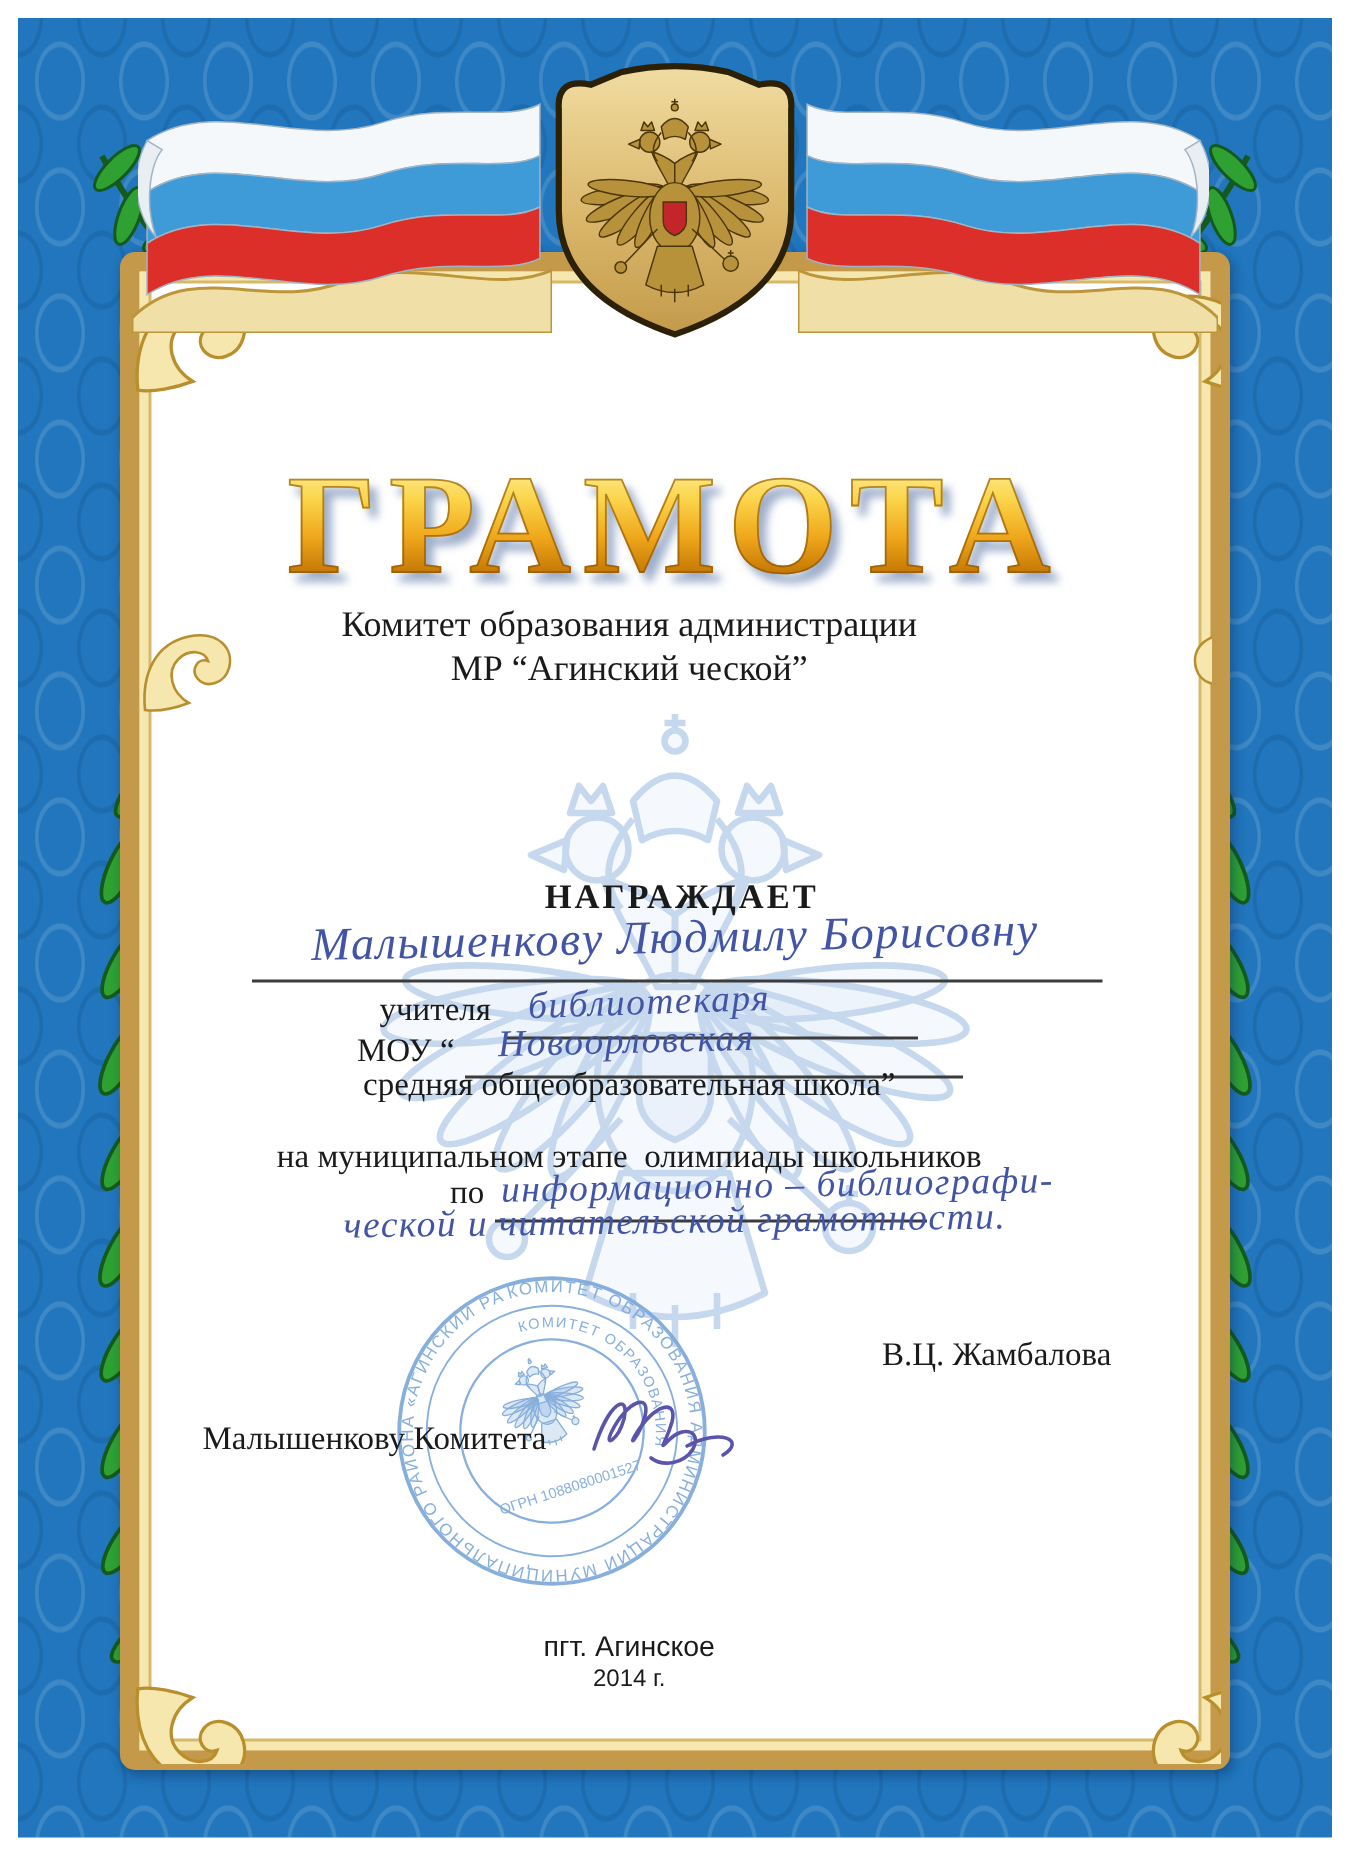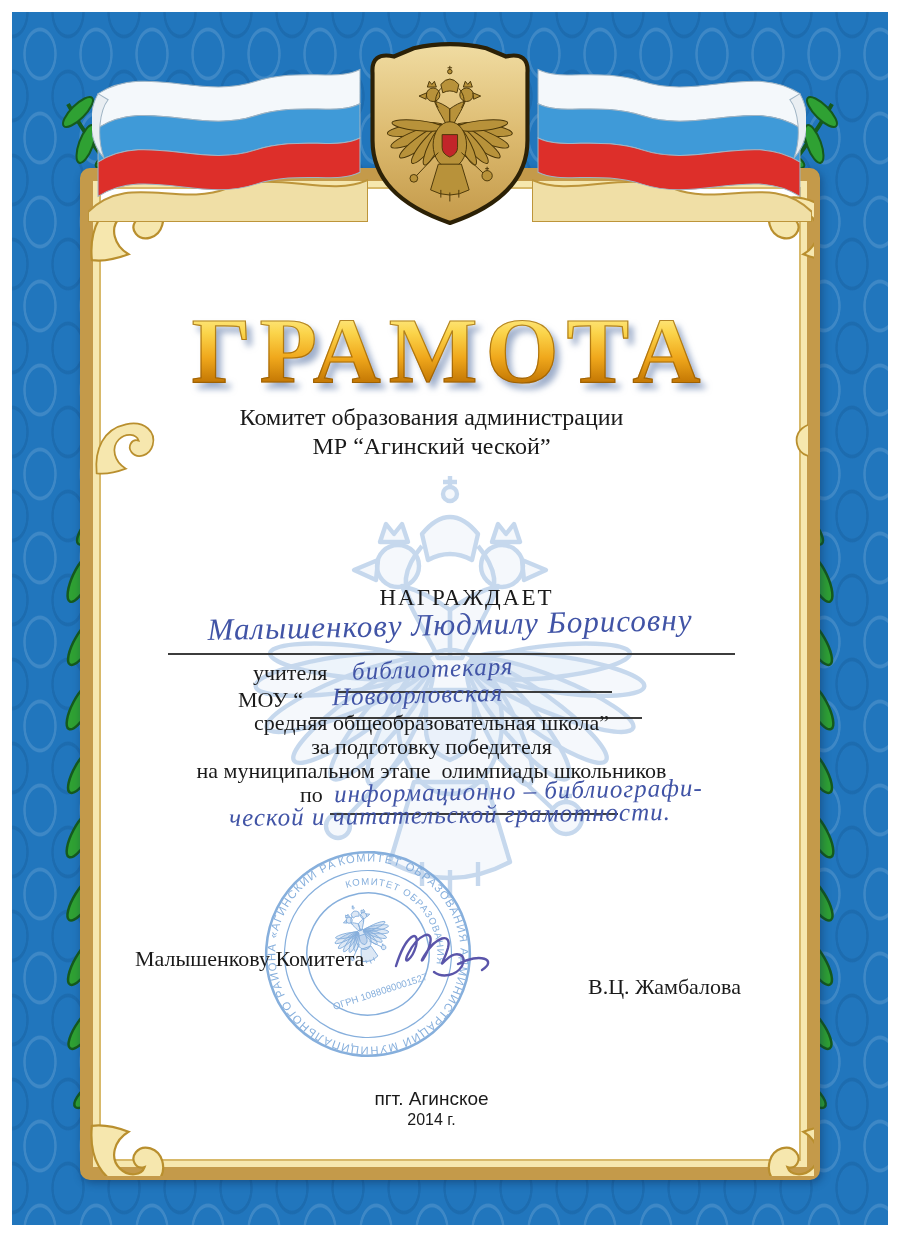--- a/index.html
+++ b/index.html
@@ -12,24 +12,24 @@
       radial-gradient(ellipse 24px 38px at center, rgba(255,255,255,0) 58%, rgba(255,255,255,.13) 61%, rgba(255,255,255,.13) 68%, rgba(255,255,255,0) 71%),
       radial-gradient(ellipse 24px 38px at center, rgba(10,60,110,0) 58%, rgba(10,60,110,.18) 61%, rgba(10,60,110,.18) 68%, rgba(10,60,110,0) 71%);
     background-size:56px 84px,56px 84px;
     background-position:0 0,28px 42px;}
   
   .frame{position:absolute;left:80px;top:168px;width:740px;height:1012px;box-sizing:border-box;
     background:#ffffff;border:13px solid #c49a4a;border-radius:10px;
     box-shadow:inset 0 0 0 6px #f6e7ae, inset 0 0 0 8px #d8b96a, 2px 3px 8px rgba(10,40,80,.45);}
   .ornament{position:absolute;pointer-events:none;}
   
-  .line{position:absolute;left:16px;width:831px;text-align:center;white-space:pre-wrap;}
+  .line{position:absolute;left:4px;width:831px;text-align:center;white-space:pre-wrap;}
   .serif22{font-size:22px;}
   .serif24{font-size:24px;}
-  .bold{font-weight:normal;padding-left:35px;}
+  .bold{font-weight:bold;padding-left:35px;}
   .abs{position:absolute;}
   .title{position:absolute;top:262px;left:0;width:900px;text-align:center;
     font-family:Liberation Serif, serif;font-weight:bold;font-size:94px;line-height:1;letter-spacing:8px;
     background:linear-gradient(180deg,#fff3a0 4%,#fbd44a 32%,#f0a81c 58%,#c87c06 82%,#a96504 100%);
     -webkit-background-clip:text;background-clip:text;color:transparent;
     -webkit-text-stroke:1.2px rgba(140,85,0,.65);
     filter:drop-shadow(5px 6px 3px rgba(80,110,160,.55));margin-top:41px;}
   .hand{position:absolute;font-family:"Liberation Serif",serif;font-style:italic;color:#4154a6;
         white-space:nowrap;letter-spacing:1px;}
   .uline{position:absolute;height:2px;background:#3c3c3c;}
@@ -256,21 +256,20 @@
 
   <span class="abs serif22" style="left:253px;top:660px">учителя</span>
   <span class="hand" style="left:352px;top:655px;font-size:25px;transform:rotate(-2deg)">библиотекаря</span>
   <div class="uline" style="left:338px;top:691px;width:274px"></div>
 
   <span class="abs serif22" style="left:238px;top:687px">МОУ “</span>
   <span class="hand" style="left:332px;top:681px;font-size:25px;transform:rotate(-1.5deg)">Новоорловская</span>
   <div class="uline" style="left:310px;top:717px;width:332px"></div>
 
   <div class="line serif22" style="top:710px">средняя общеобразовательная школа”</div>
-  <div class="line serif22" style="top:734px">за подготовку победителя</div>
   <div class="line serif22" style="top:758px">на муниципальном этапе&nbsp; олимпиады школьников</div>
 
   <span class="abs serif22" style="left:300px;top:782px">по</span>
   <span class="hand" style="left:334px;top:777px;font-size:25px;transform:rotate(-1deg)">информационно – библиографи-</span>
   <div class="uline" style="left:330px;top:813px;width:288px"></div>
   <div class="hand" style="left:150px;top:801px;width:600px;text-align:center;font-size:25px;transform:rotate(-0.8deg)">ческой и читательской грамотности.</div>
 
   <svg class="stamp" viewBox="0 0 220 220">
     <g transform="rotate(-18 110 110)" fill="none" stroke="#7aa7d9">
       <circle cx="110" cy="110" r="100" stroke-width="2.5"></circle>
@@ -291,18 +290,18 @@
       </g>
       <text x="110" y="152" text-anchor="middle" font-family="Liberation Sans, sans-serif" font-size="9.5" fill="#7aa7d9" stroke="none">ОГРН 1088080001527</text>
     </g>
   </svg>
 
   <svg class="signature" viewBox="0 0 130 84">
     <path d="M8,58 C18,26 32,20 28,38 C24,52 14,58 20,46 C30,26 46,20 42,36 C38,50 30,58 36,48 C48,28 64,24 60,40 C56,54 50,60 58,52 C68,42 80,46 74,58 C68,68 54,70 46,64 M70,56 C92,44 110,52 94,62" fill="none" stroke="#5a55aa" stroke-width="2.4" stroke-linecap="round"></path>
   </svg>
 
   <span class="abs serif22" style="left:135px;top:946px">Малышенкову Комитета</span>
-  <span class="abs serif22" style="left:588px;top:974px">В.Ц. Жамбалова</span>
+  <span class="abs serif22" style="left:588px;top:890px">В.Ц. Жамбалова</span>
 
   <div class="line sans" style="top:1088px;font-size:19px">пгт. Агинское</div>
   <div class="line sans" style="top:1111px;font-size:16px">2014 г.</div>
 
 </div>
 
 </body></html>

